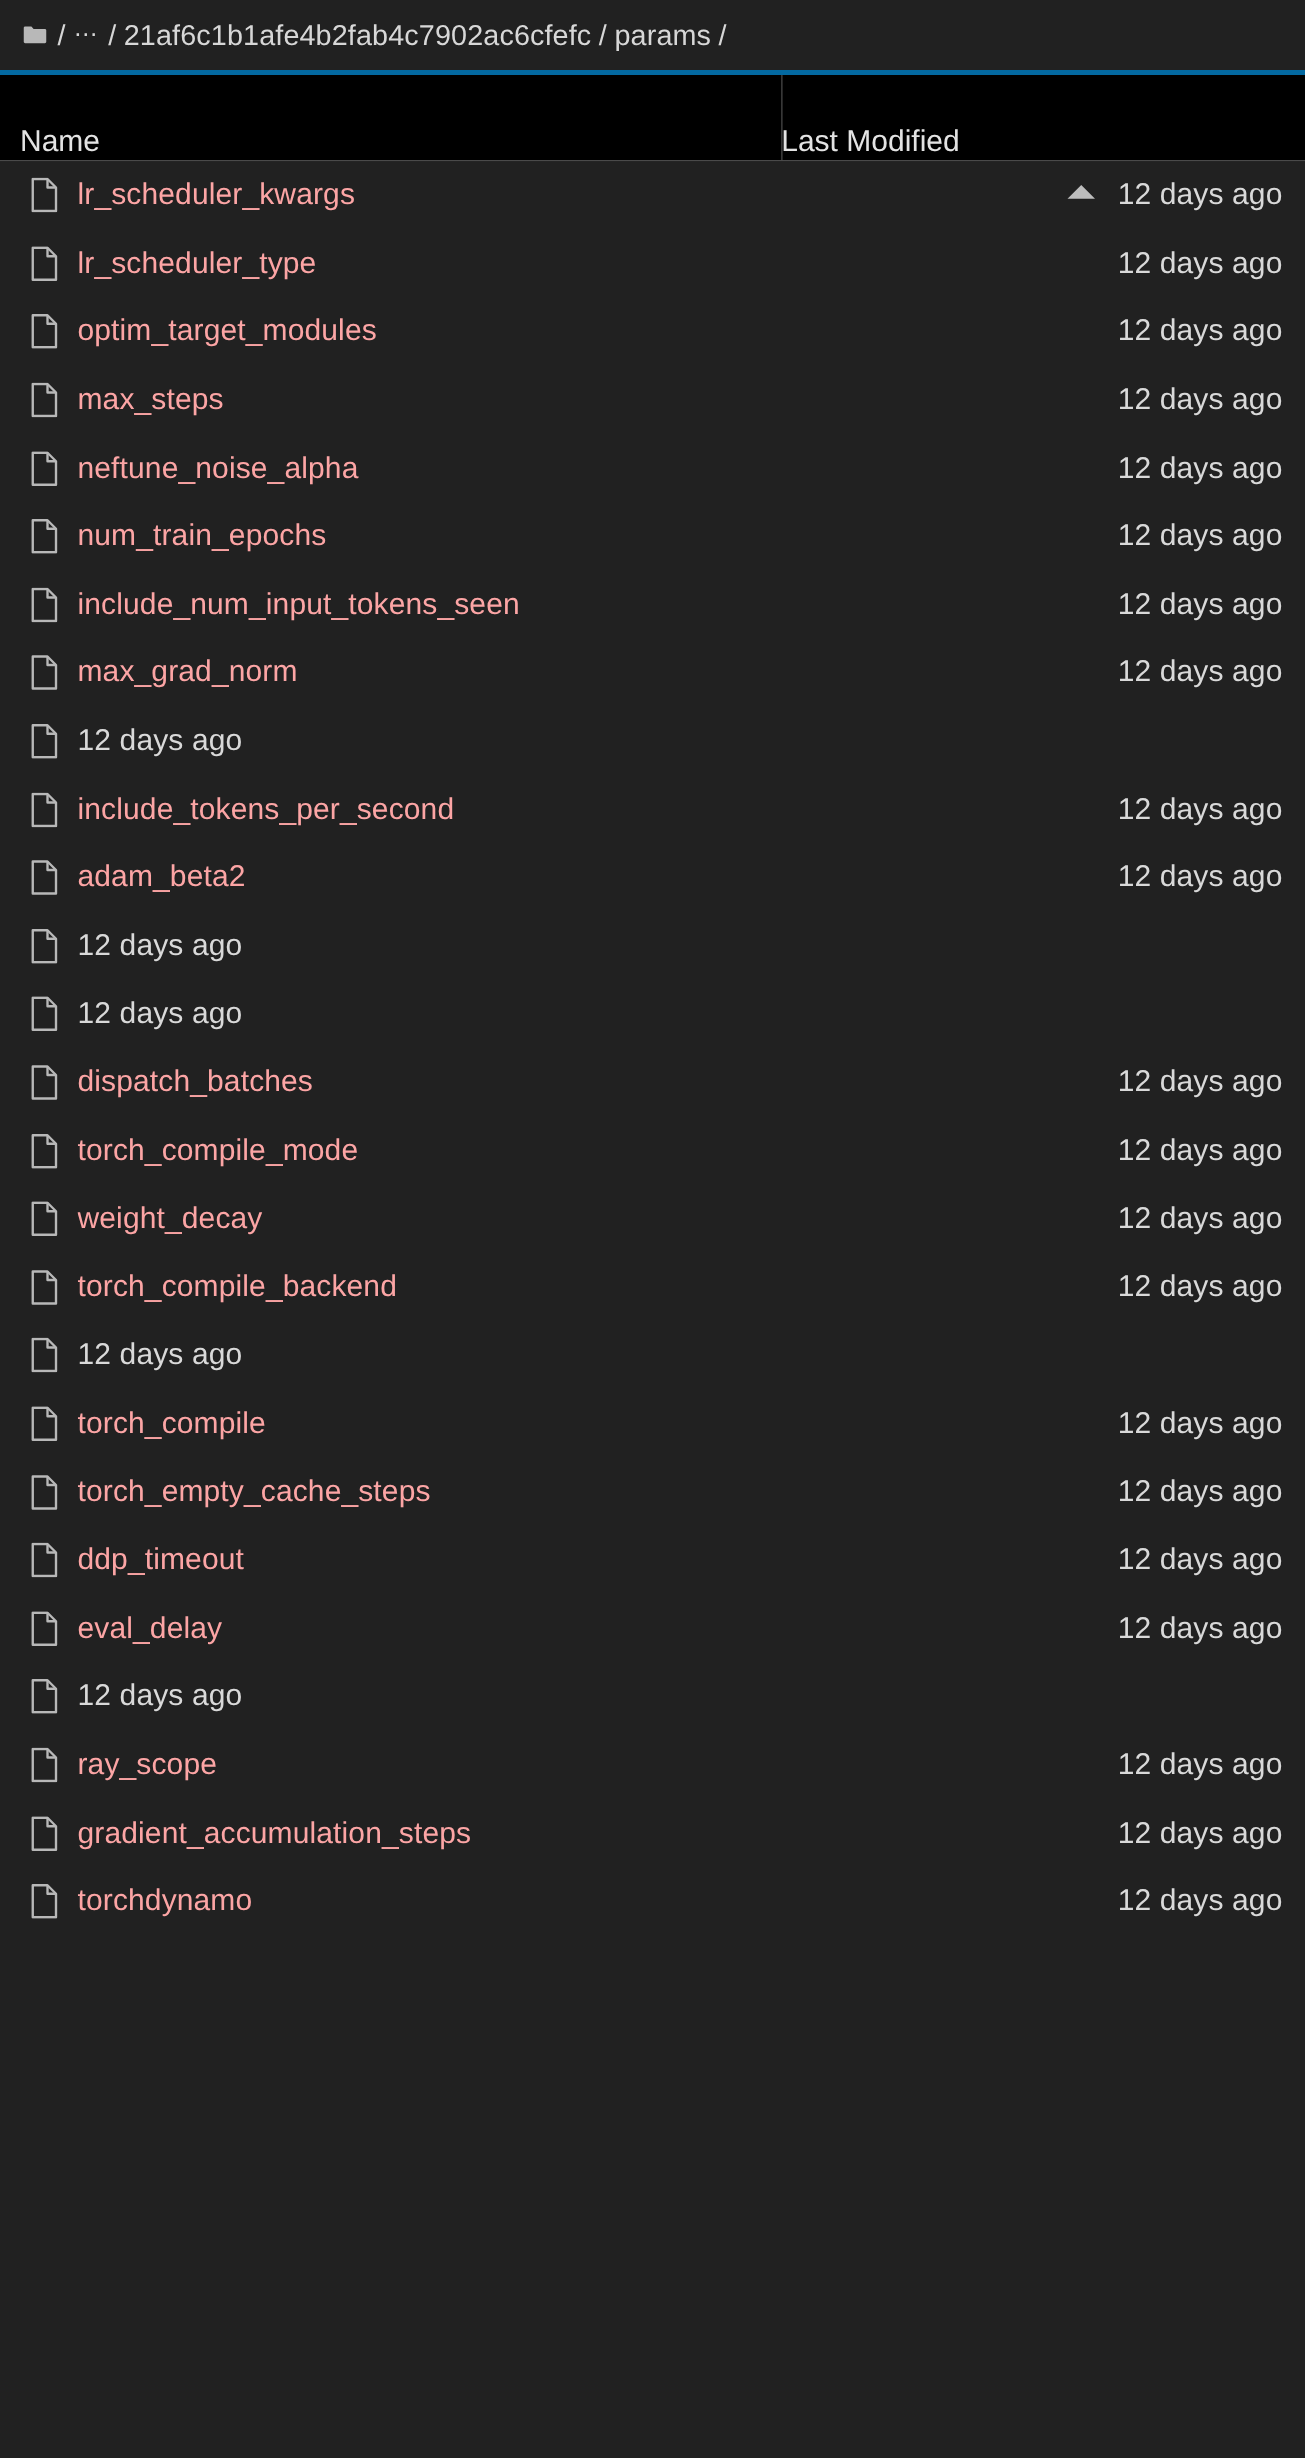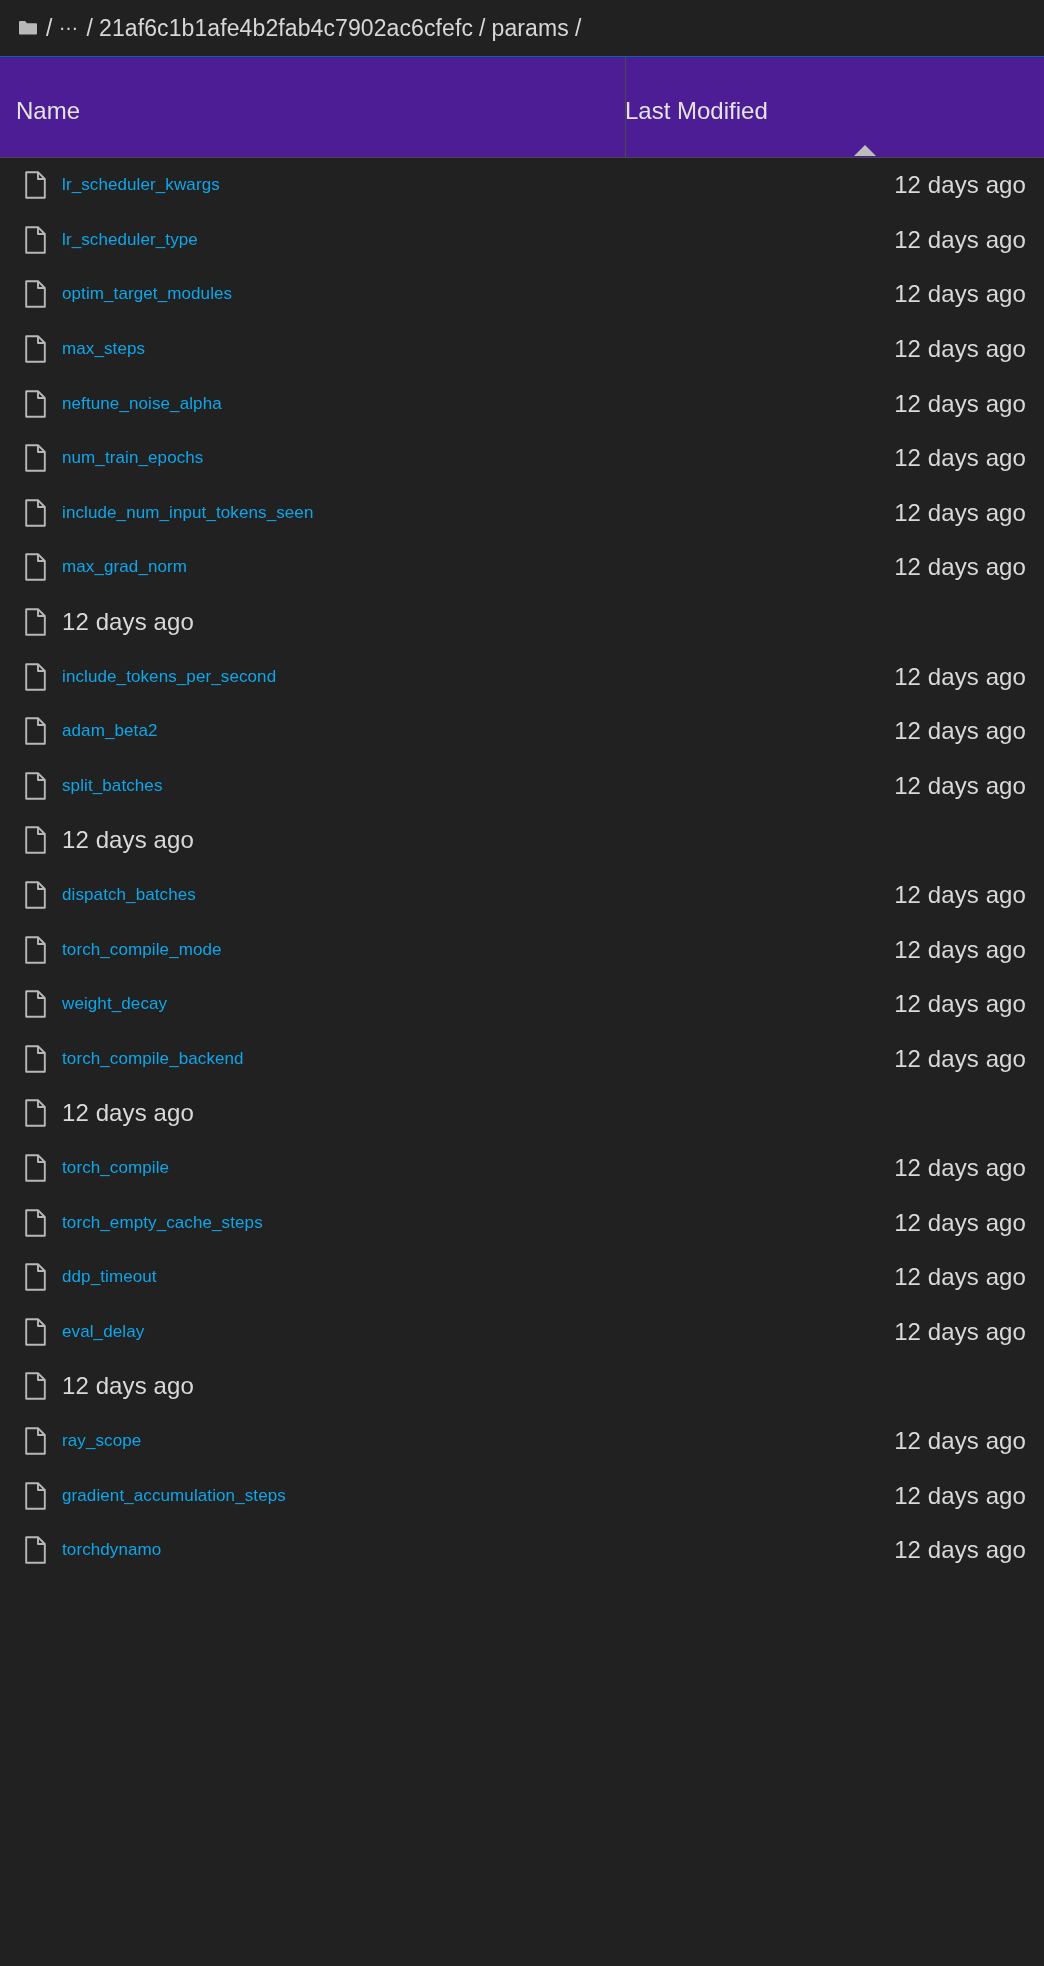--- a/index.html
+++ b/index.html
@@ -48,25 +48,25 @@
   .crumb-ellipsis {
     letter-spacing: 2px;
     position: relative;
     top: -5px;
     font-size: 20px;
   }
 
   
   #list-header {
     position: relative;
-    height: 102px;
+    height: 73px;
     box-sizing: border-box;
-    border-top: 1px solid #0369a1;
+    border-top: 4px solid #0369a1;
     border-bottom: 1px solid #4a4a4a;
-    background: #4c1d95;
+    background: #000000;
     display: flex;
     align-items: flex-start;
   }
   .hdr-name {
     width: 625px;
     box-sizing: border-box;
     padding-left: 16px;
     padding-top: 40px;
     font-size: 24px;
     color: #e3e3e3;
@@ -116,22 +116,22 @@
     width: 26px;
     height: 30px;
     margin-right: 14px;
     display: flex;
     align-items: center;
     justify-content: center;
   }
   .file-icon svg { display: block; }
   .file-name {
     flex: 1 1 auto;
-    font-size: 17px;
-    color: #0ea5e9;
+    font-size: 24px;
+    color: #fca5a5;
     white-space: nowrap;
     overflow: hidden;
     text-overflow: ellipsis;
     letter-spacing: 0.1px;
   }
   .file-modified {
     flex: 0 0 auto;
     font-size: 24px;
     color: #d9d9d9;
     text-align: right;
@@ -276,21 +276,20 @@
       <span class="file-name">adam_beta2</span>
       <span class="file-modified">12 days ago</span>
     </div>
     <div class="file-row">
       <span class="file-icon">
         <svg width="23" height="28" viewBox="0 0 23 28">
           <path d="M2.2 1.2 L14.0 1.2 L20.8 8.0 L20.8 26.8 L2.2 26.8 Z" fill="none" stroke="#b8b8b8" stroke-width="1.9" stroke-linejoin="round"></path>
           <path d="M14.0 1.2 L14.0 8.0 L20.8 8.0" fill="none" stroke="#b8b8b8" stroke-width="1.9" stroke-linejoin="round"></path>
         </svg>
       </span>
-      <span class="file-name">split_batches</span>
       <span class="file-modified">12 days ago</span>
     </div>
     <div class="file-row">
       <span class="file-icon">
         <svg width="23" height="28" viewBox="0 0 23 28">
           <path d="M2.2 1.2 L14.0 1.2 L20.8 8.0 L20.8 26.8 L2.2 26.8 Z" fill="none" stroke="#b8b8b8" stroke-width="1.9" stroke-linejoin="round"></path>
           <path d="M14.0 1.2 L14.0 8.0 L20.8 8.0" fill="none" stroke="#b8b8b8" stroke-width="1.9" stroke-linejoin="round"></path>
         </svg>
       </span>
       <span class="file-modified">12 days ago</span>

